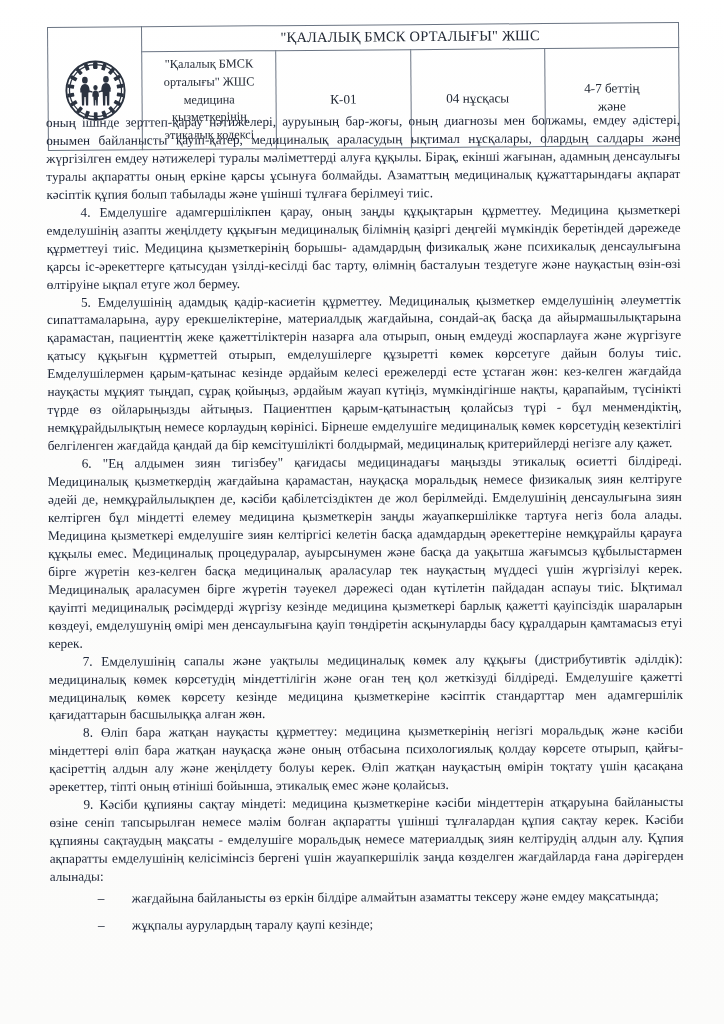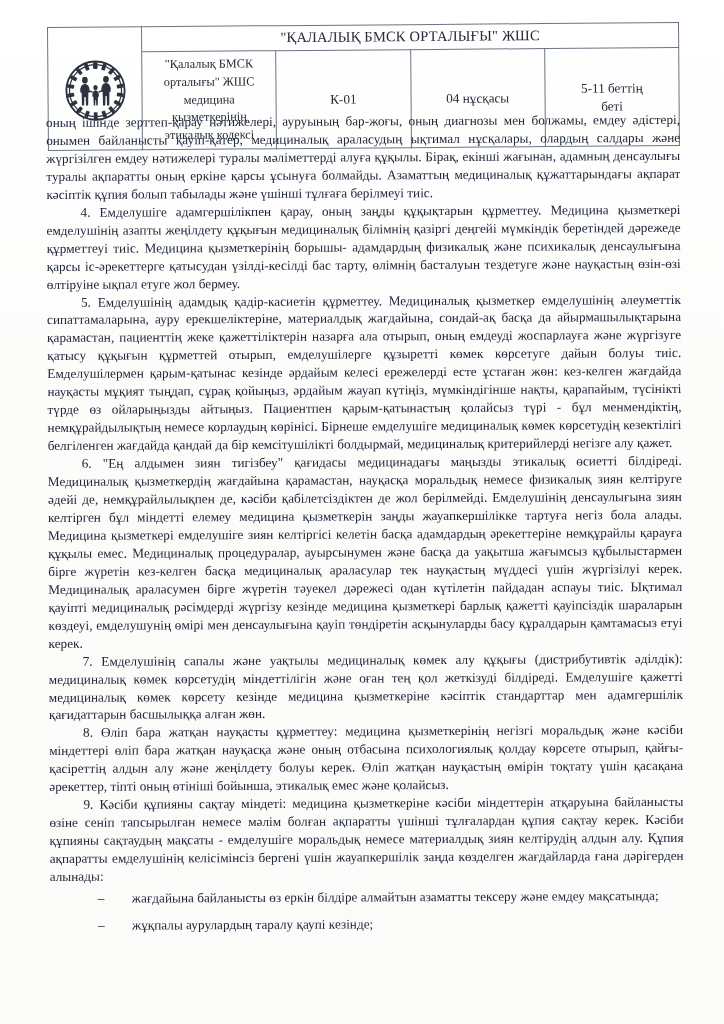--- a/index.html
+++ b/index.html
@@ -176,22 +176,22 @@
         <td class="cell-org-top" colspan="4">"ҚАЛАЛЫҚ БМСК ОРТАЛЫҒЫ" ЖШС</td>
       </tr>
       <tr>
         <td class="cell-title">
           <div>"Қалалық БМСК орталығы" ЖШС</div>
           <div>медицина қызметкерінің этикалық кодексі</div>
         </td>
         <td class="cell-code">К-01</td>
         <td class="cell-ver">04 нұсқасы</td>
         <td class="cell-page">
-          <div>5-11 беттің</div>
-          <div>беті</div>
+          <div>4-7 беттің</div>
+          <div>және</div>
         </td>
       </tr>
     </tbody>
       </table>
   </div>
 
   <div class="body-text">
 
     <p class="p-cont">оның ішінде зерттеп-қарау нәтижелері, ауруының бар-жоғы, оның диагнозы мен болжамы, емдеу әдістері, онымен байланысты қауіп-қатер, медициналық араласудың ықтимал нұсқалары, олардың салдары және жүргізілген емдеу нәтижелері туралы мәліметтерді алуға құқылы. Бірақ, екінші жағынан, адамның денсаулығы туралы ақпаратты оның еркіне қарсы ұсынуға болмайды. Азаматтың медициналық құжаттарындағы ақпарат кәсіптік құпия болып табылады және үшінші тұлғаға берілмеуі тиіс.</p>
 

